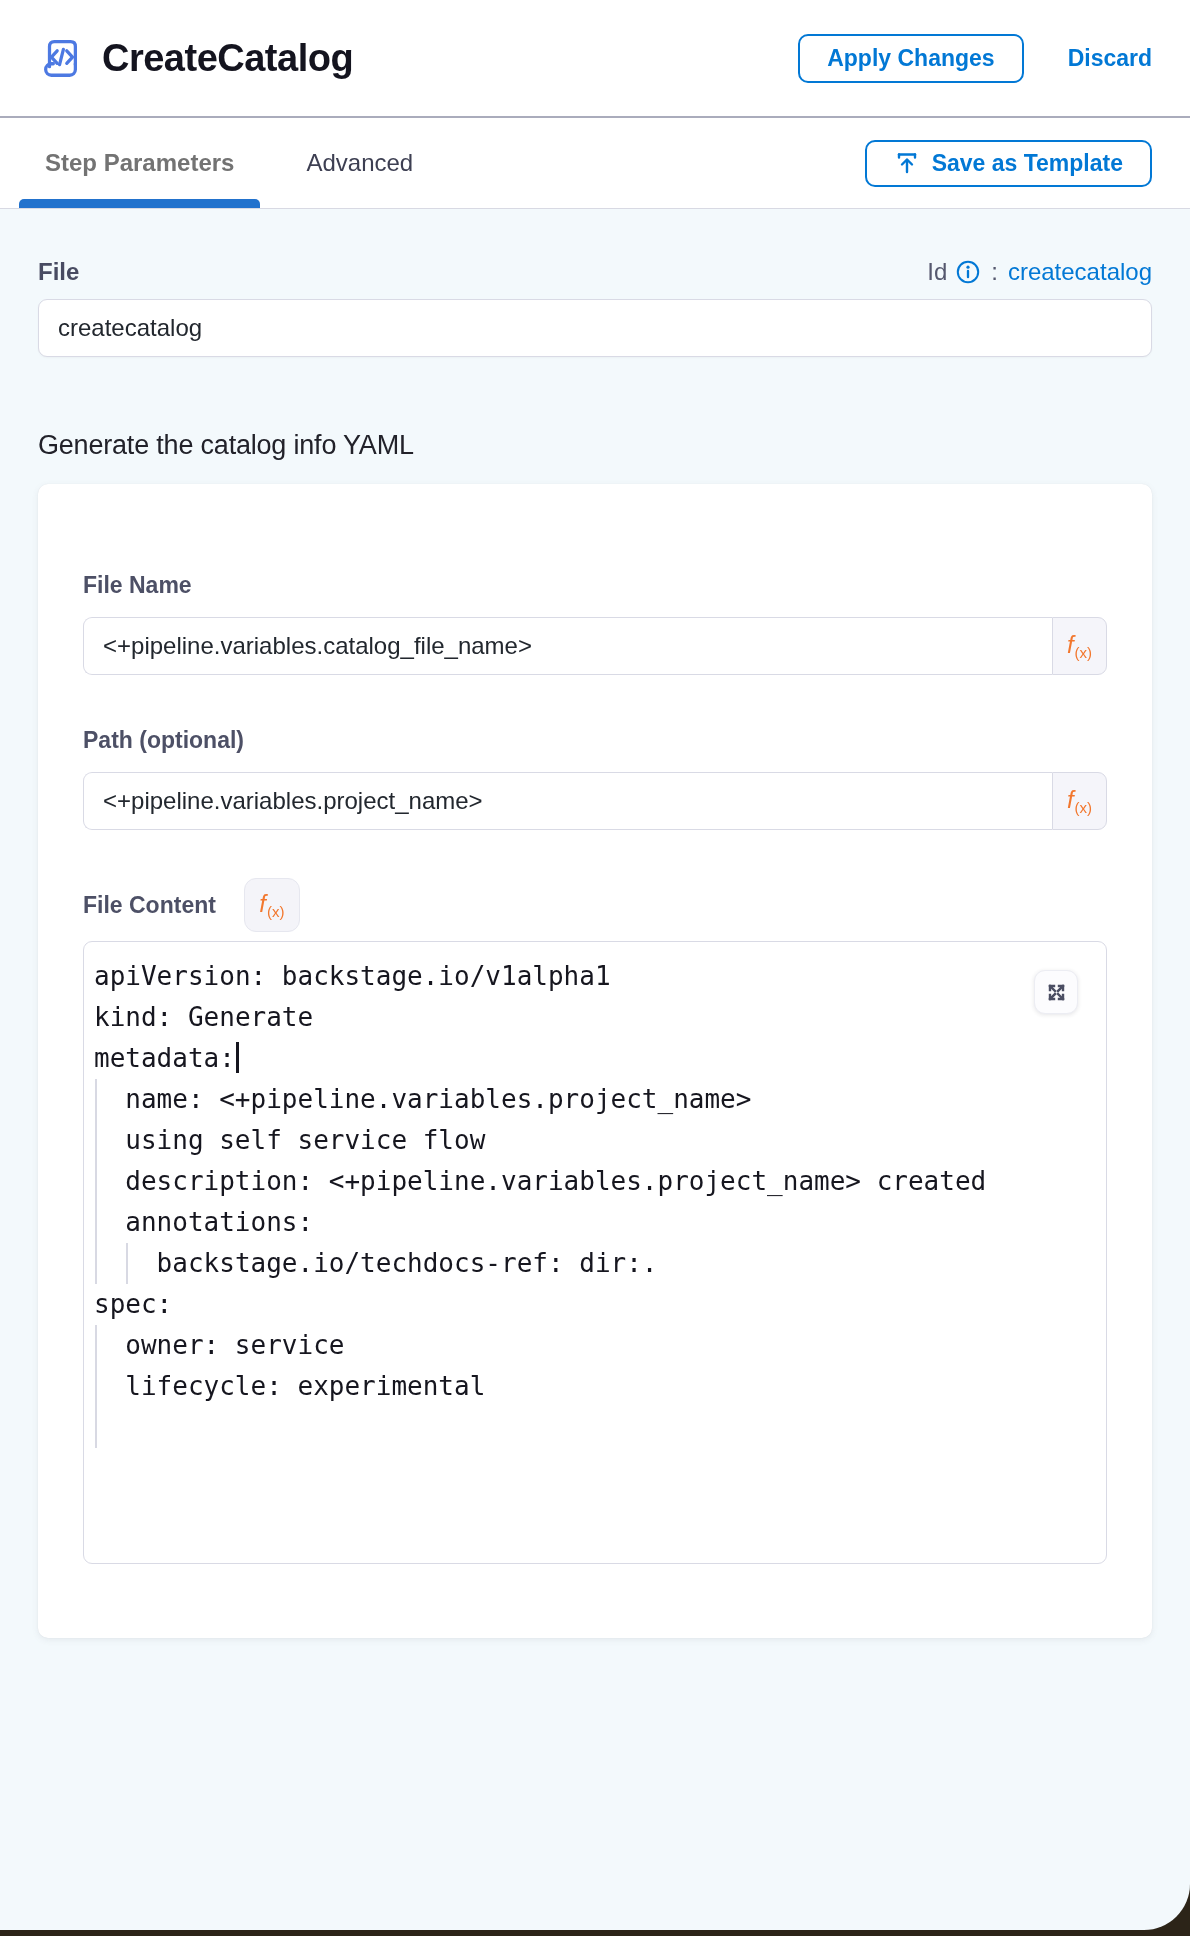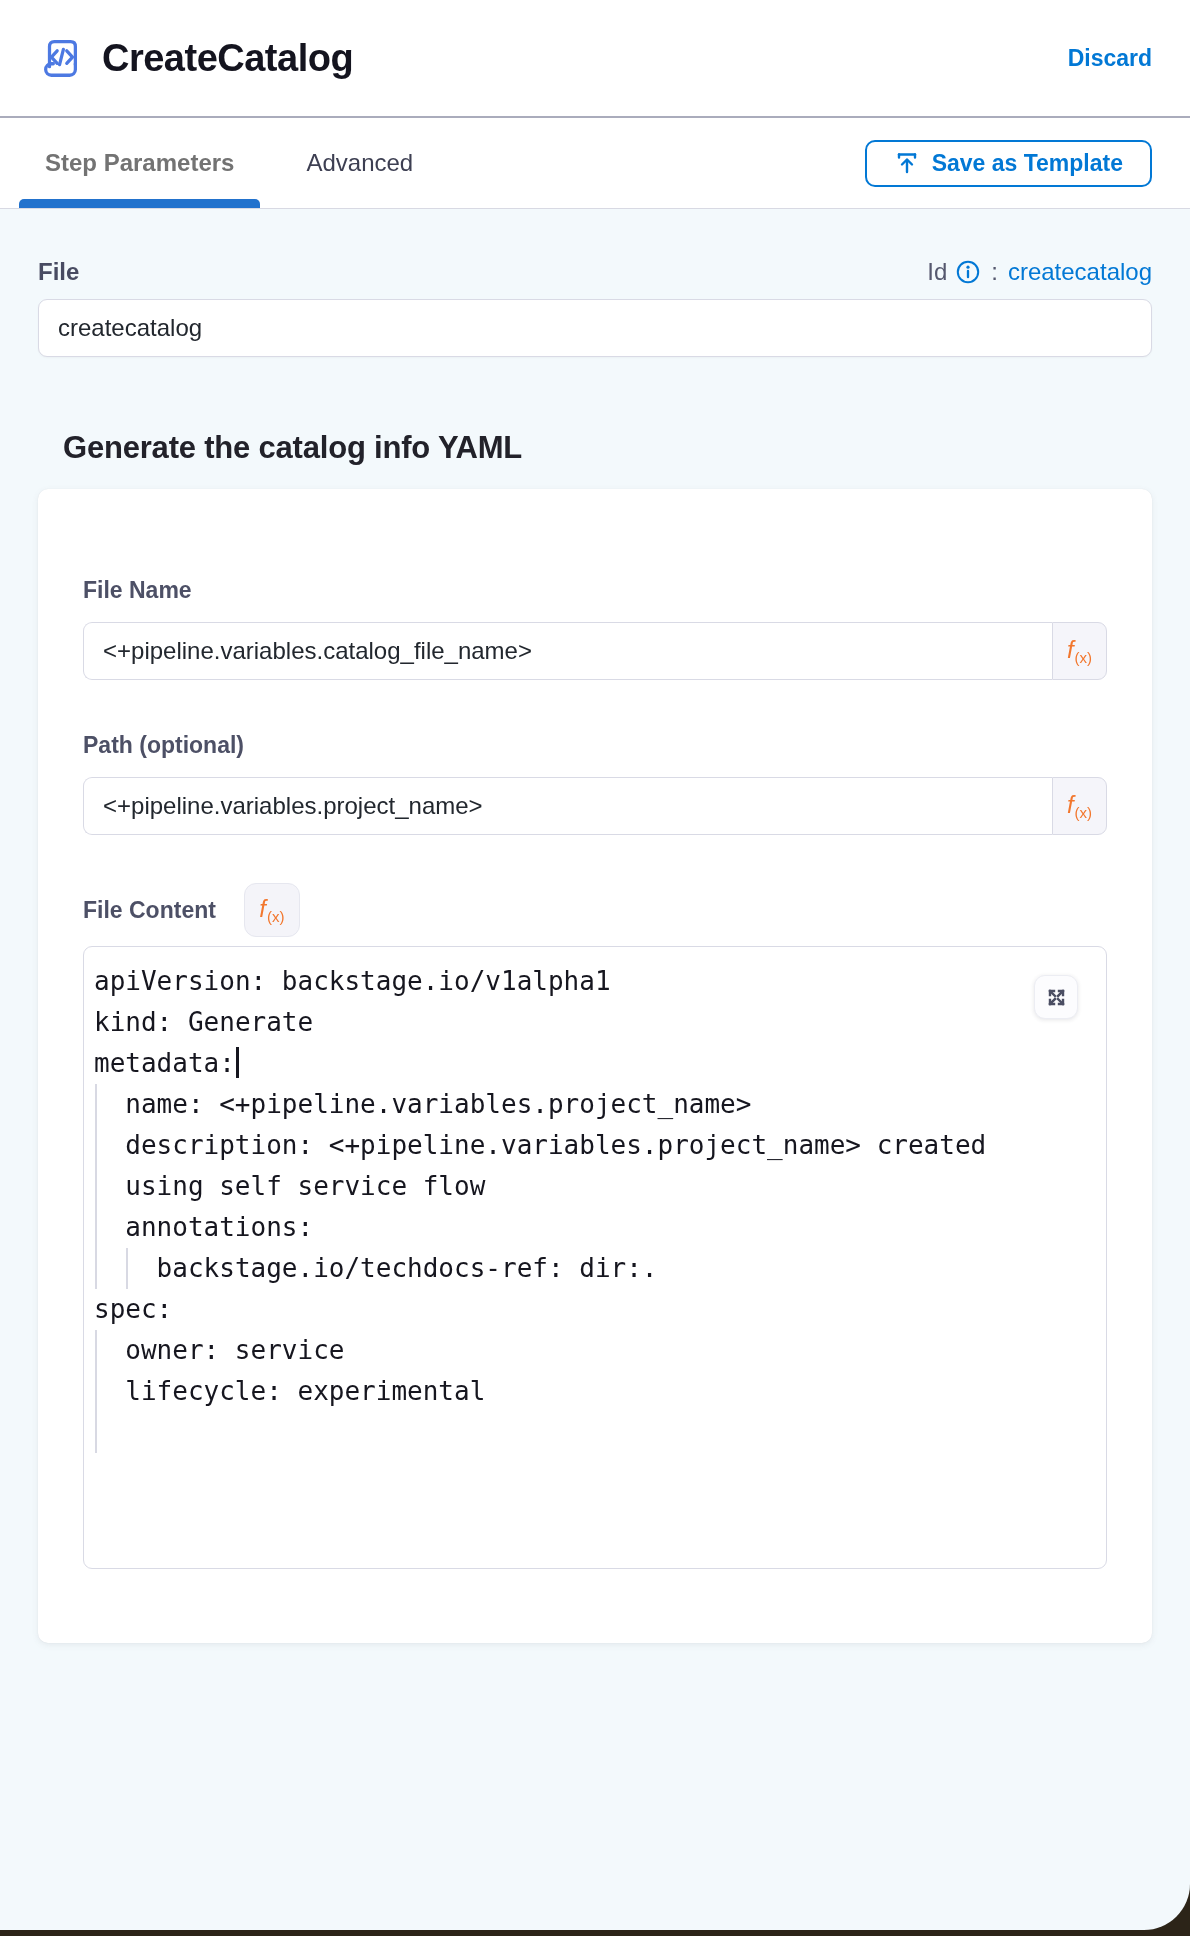--- a/index.html
+++ b/index.html
@@ -83,21 +83,21 @@
     width: 100%; height: 58px;
     border: 1px solid #d9dae5; border-radius: 9px;
     background: #ffffff; padding: 0 19px;
     font-size: 24px; color: #22272e;
     font-family: "Liberation Sans", sans-serif;
     box-shadow: 0 1px 2px rgba(40,41,61,0.04);
   }
   .name-input-wrap { margin-top: 13px; }
   .section-title {
     margin-top: 73px;
-    font-size: 31px; font-weight: 700; color: #22222a; letter-spacing: -0.2px; margin-left: 25px;
+    font-size: 27px; font-weight: 400; color: #22222a; letter-spacing: -0.2px;
   }
   
   .card {
     margin-top: 23px;
     background: #ffffff;
     border-radius: 10px;
     box-shadow: 0 0 1px rgba(40,41,61,0.1), 0 2px 6px rgba(96,97,112,0.10);
     padding: 88px 45px 74px 45px;
   }
   .card .field-label { font-size: 23px; color: #4d5066; }
@@ -174,20 +174,21 @@
       <svg viewBox="0 0 48 48" width="46" height="46" fill="none" stroke="#4d79e2" stroke-width="3.4" stroke-linecap="round" stroke-linejoin="round">
         <path d="M12 33 V12 q0-5 5-5 h17 q5 0 5 5 v19"></path>
         <path d="M39 30 v6 a6 6 0 0 1 -6 6 H14 a6 6 0 0 1 0 -12 h2"></path>
         <path d="M20 16.5 l-6 6.5 6 6.5"></path>
         <path d="M30 16.5 l6 6.5 -6 6.5"></path>
         <path d="M26.5 15 l-4 16"></path>
       </svg>
     </span>
     <div class="page-title">CreateCatalog</div>
     <div class="header-actions">
+      <button class="btn-outline">Apply Changes</button>
       <button class="link-btn">Discard</button>
     </div>
   </div>
 
   <div class="tabbar">
     <div class="tab active">Step Parameters</div>
     <div class="tab">Advanced</div>
     <button class="btn-outline">
       <span class="btn-icon">
         <svg viewBox="0 0 26 26" width="26" height="26" fill="none" stroke="#0278d5" stroke-width="2.4" stroke-linecap="round" stroke-linejoin="round">
@@ -248,22 +249,22 @@
           <span class="fx-text"><span>f</span><sub>(x)</sub></span>
         </div>
       </div>
 
       <div class="code-editor">
         <div>
             <div class="code-line"><span class="code-text" style="padding-left: calc(0ch + 10px);">apiVersion: backstage.io/v1alpha1</span></div>
             <div class="code-line"><span class="code-text" style="padding-left: calc(0ch + 10px);">kind: Generate</span></div>
             <div class="code-line"><span class="code-text" style="padding-left: calc(0ch + 10px);">metadata:</span><span class="caret"></span></div>
             <div class="code-line"><span class="guide" style="left: calc(0ch + 11px);"></span><span class="code-text" style="padding-left: calc(2ch + 10px);">name: &lt;+pipeline.variables.project_name&gt;</span></div>
+            <div class="code-line"><span class="guide" style="left: calc(0ch + 11px);"></span><span class="code-text" style="padding-left: calc(2ch + 10px);">using self service flow</span></div>
             <div class="code-line"><span class="guide" style="left: calc(0ch + 11px);"></span><span class="code-text" style="padding-left: calc(2ch + 10px);">description: &lt;+pipeline.variables.project_name&gt; created</span></div>
-            <div class="code-line"><span class="guide" style="left: calc(0ch + 11px);"></span><span class="code-text" style="padding-left: calc(2ch + 10px);">using self service flow</span></div>
             <div class="code-line"><span class="guide" style="left: calc(0ch + 11px);"></span><span class="code-text" style="padding-left: calc(2ch + 10px);">annotations:</span></div>
             <div class="code-line"><span class="guide" style="left: calc(0ch + 11px);"></span><span class="guide" style="left: calc(2ch + 11px);"></span><span class="code-text" style="padding-left: calc(4ch + 10px);">backstage.io/techdocs-ref: dir:.</span></div>
             <div class="code-line"><span class="code-text" style="padding-left: calc(0ch + 10px);">spec:</span></div>
             <div class="code-line"><span class="guide" style="left: calc(0ch + 11px);"></span><span class="code-text" style="padding-left: calc(2ch + 10px);">owner: service</span></div>
             <div class="code-line"><span class="guide" style="left: calc(0ch + 11px);"></span><span class="code-text" style="padding-left: calc(2ch + 10px);">lifecycle: experimental</span></div>
             <div class="code-line"><span class="guide" style="left: calc(0ch + 11px);"></span><span class="code-text" style="padding-left: calc(2ch + 10px);"></span></div>
           </div>
         <div class="expand-btn">
           <svg viewBox="0 0 24 24" width="23" height="23" fill="none" stroke="#4b4e63" stroke-width="2.5" stroke-linecap="square">
             <path d="M10.4 10.4 L5.2 5.2"></path>

